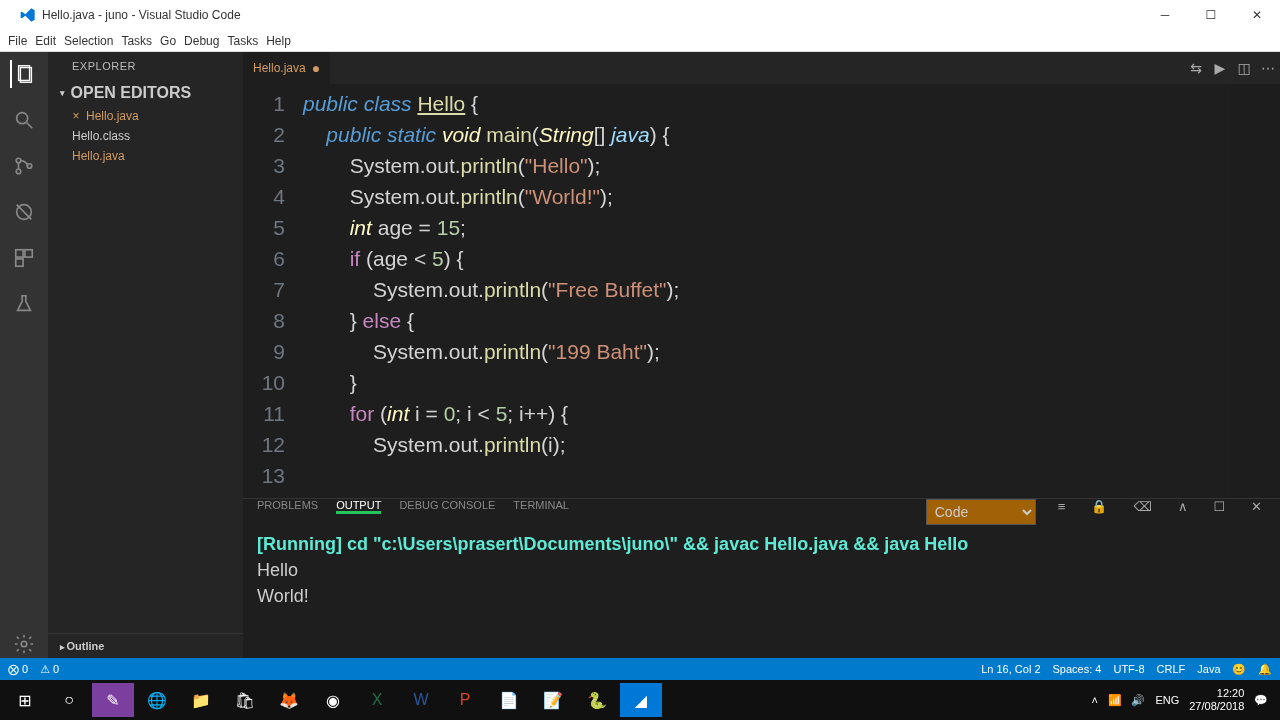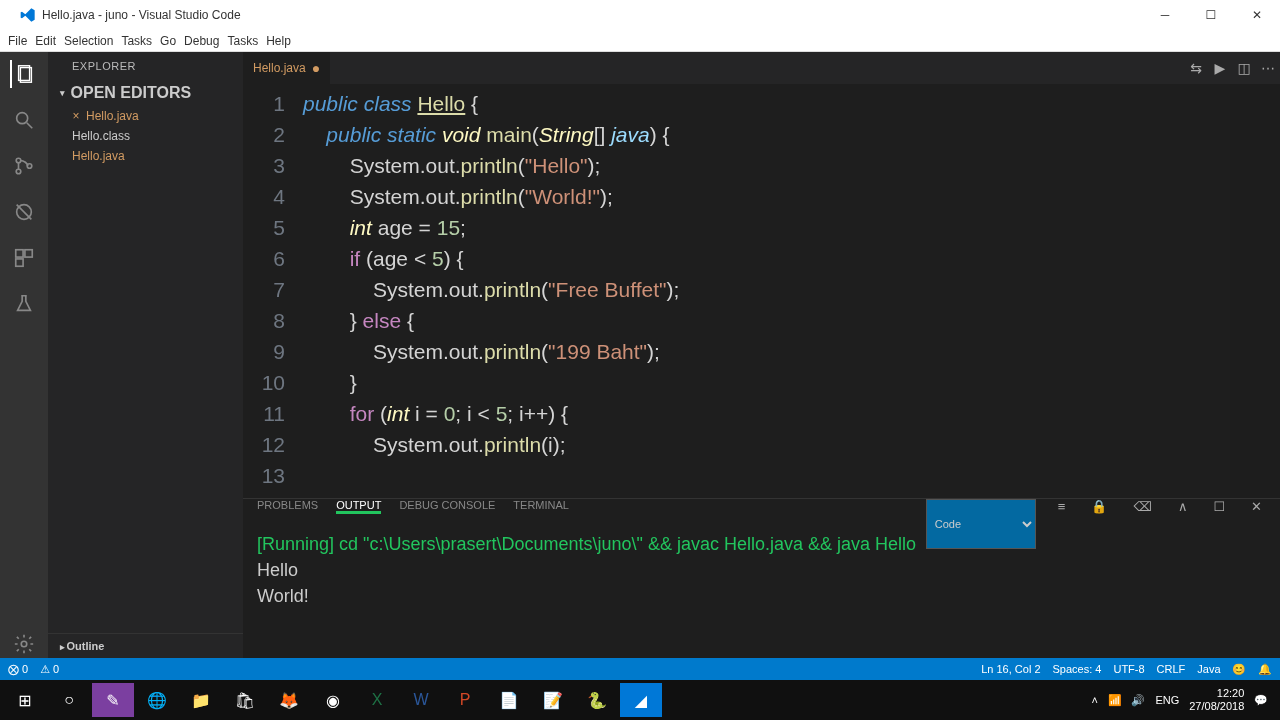--- a/index.html
+++ b/index.html
@@ -39,24 +39,24 @@
 .str { color:#ce9178; }
 .num { color:#b5cea8; }
 .var { color:#9cdcfe; font-style:italic; }
 .op { color:#d4d4d4; }
 .minimap { width:50px; background:#1e1e1e; opacity:0.3; }
 .panel { height:160px; background:#1e1e1e; border-top:1px solid #333; display:flex; flex-direction:column; }
 .panel-tabs { height:28px; display:flex; align-items:flex-start; padding:0 14px; gap:18px; font-size:11px; color:#888; }
 .panel-tabs .pt { cursor:default; }
 .panel-tabs .pt.active { color:#fff; border-bottom:3px solid #22c55e; }
 .panel-tabs .ptspace { flex:1; }
-.panel-tabs select { background:#0369a1; color:#ccc; border:1px solid #555; font-size:11px; padding:17px 4px; width:110px; }
+.panel-tabs select { background:#a16207; color:#ccc; border:1px solid #555; font-size:14px; padding:3px 4px; width:110px; }
 .panel-tabs .picon { color:#aaa; font-size:13px; padding:0 4px; }
 .panel-out { flex:1; padding:4px 14px; font-family:Consolas,'Courier New',monospace; font-size:18px; line-height:26px; color:#ccc; overflow:hidden; }
-.panel-out .run { color:#22c55e; }
+.panel-out .run { color:#5eead4;font-weight:bold; }
 .statusbar { height:22px; background:#007acc; color:#fff; display:flex; align-items:center; font-size:11px; padding:0 8px; gap:12px; }
 .statusbar .sbspace { flex:1; }
 .taskbar { height:40px; background:#101010; display:flex; align-items:center; padding:0 4px; gap:2px; }
 .taskbar .tb { width:42px; height:34px; display:flex; align-items:center; justify-content:center; color:#fff; font-size:16px; }
 .taskbar .tbspace { flex:1; }
 .taskbar .tray { display:flex; align-items:center; gap:10px; color:#fff; font-size:11px; padding-right:8px; }
 .chev::before { content:"▾"; font-size:9px; margin-right:2px; color:#ccc; }
 .chev-r::before { content:"▸"; font-size:9px; margin-right:2px; color:#ccc; }
 svg { display:block; }
 </style>

